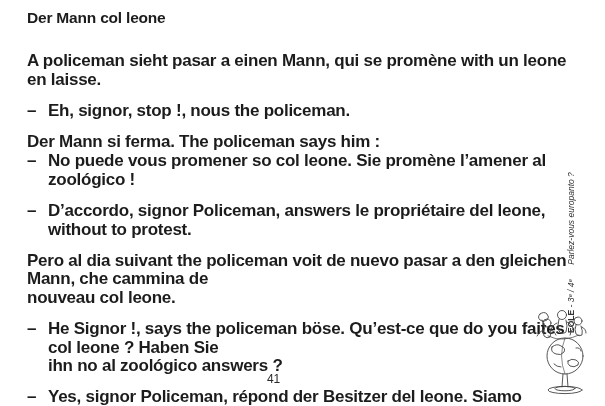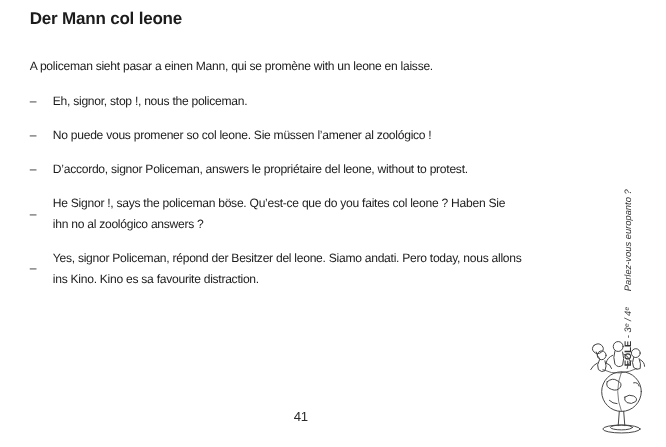--- a/index.html
+++ b/index.html
@@ -7,23 +7,24 @@
     width:605px;height:406px;position:relative;overflow:hidden;
     background:#ffffff;color:#1c1c1c;
     font-family:"Liberation Sans","DejaVu Sans",sans-serif;
   }
   .content{position:absolute;left:27px;top:8px;width:540px;}
   h1.title{
     font-size:15.5px;font-weight:700;letter-spacing:-0.2px;
     margin:0 0 24px 0;line-height:20px;
   }
   .para{
-    display:flex;align-items:center;
-    font-size:11px;line-height:18.6px;letter-spacing:-0.25px;
+    display:flex;align-items:flex-start;
+    font-size:17px;line-height:18.6px;letter-spacing:-0.25px;
     margin:0 0 12.5px 0;
+    font-weight:bold;
   }
   .para.tight{margin-bottom:1px;}
   .para .dash{flex:0 0 21px;width:21px;}
   .para .ptext{white-space:pre-line;flex:1 1 auto;}
   .page-number{
     position:absolute;left:27px;top:372px;width:493px;
     text-align:center;font-size:12px;letter-spacing:-0.2px;color:#2a2a2a;
   }
   .sidebar{
     position:absolute;left:566px;top:333px;
@@ -44,31 +45,38 @@
 
   <div class="para plain">
     <span class="ptext">A policeman sieht pasar a einen Mann, qui se promène with un leone en laisse.</span>
   </div>
 
   <div class="para dialog">
     <span class="dash">–</span>
     <span class="ptext">Eh, signor, stop !, nous the policeman.</span>
   </div>
 
+  <div class="para plain tight">
+    <span class="ptext">Der Mann si ferma. The policeman says him :</span>
+  </div>
 
   <div class="para dialog">
     <span class="dash">–</span>
-    <span class="ptext">No puede vous promener so col leone. Sie müssen l’amener al zoológico !</span>
+    <span class="ptext">No puede vous promener so col leone. Sie promène l’amener al zoológico !</span>
   </div>
 
   <div class="para dialog">
     <span class="dash">–</span>
     <span class="ptext">D’accordo, signor Policeman, answers le propriétaire del leone, without to protest.</span>
   </div>
 
+  <div class="para plain">
+    <span class="ptext">Pero al dia suivant the policeman voit de nuevo pasar a den gleichen Mann, che cammina de
+nouveau col leone.</span>
+  </div>
 
   <div class="para dialog">
     <span class="dash">–</span>
     <span class="ptext">He Signor !, says the policeman böse. Qu’est-ce que do you faites col leone ? Haben Sie
 ihn no al zoológico answers ?</span>
   </div>
 
   <div class="para dialog">
     <span class="dash">–</span>
     <span class="ptext">Yes, signor Policeman, répond der Besitzer del leone. Siamo andati. Pero today, nous allons

